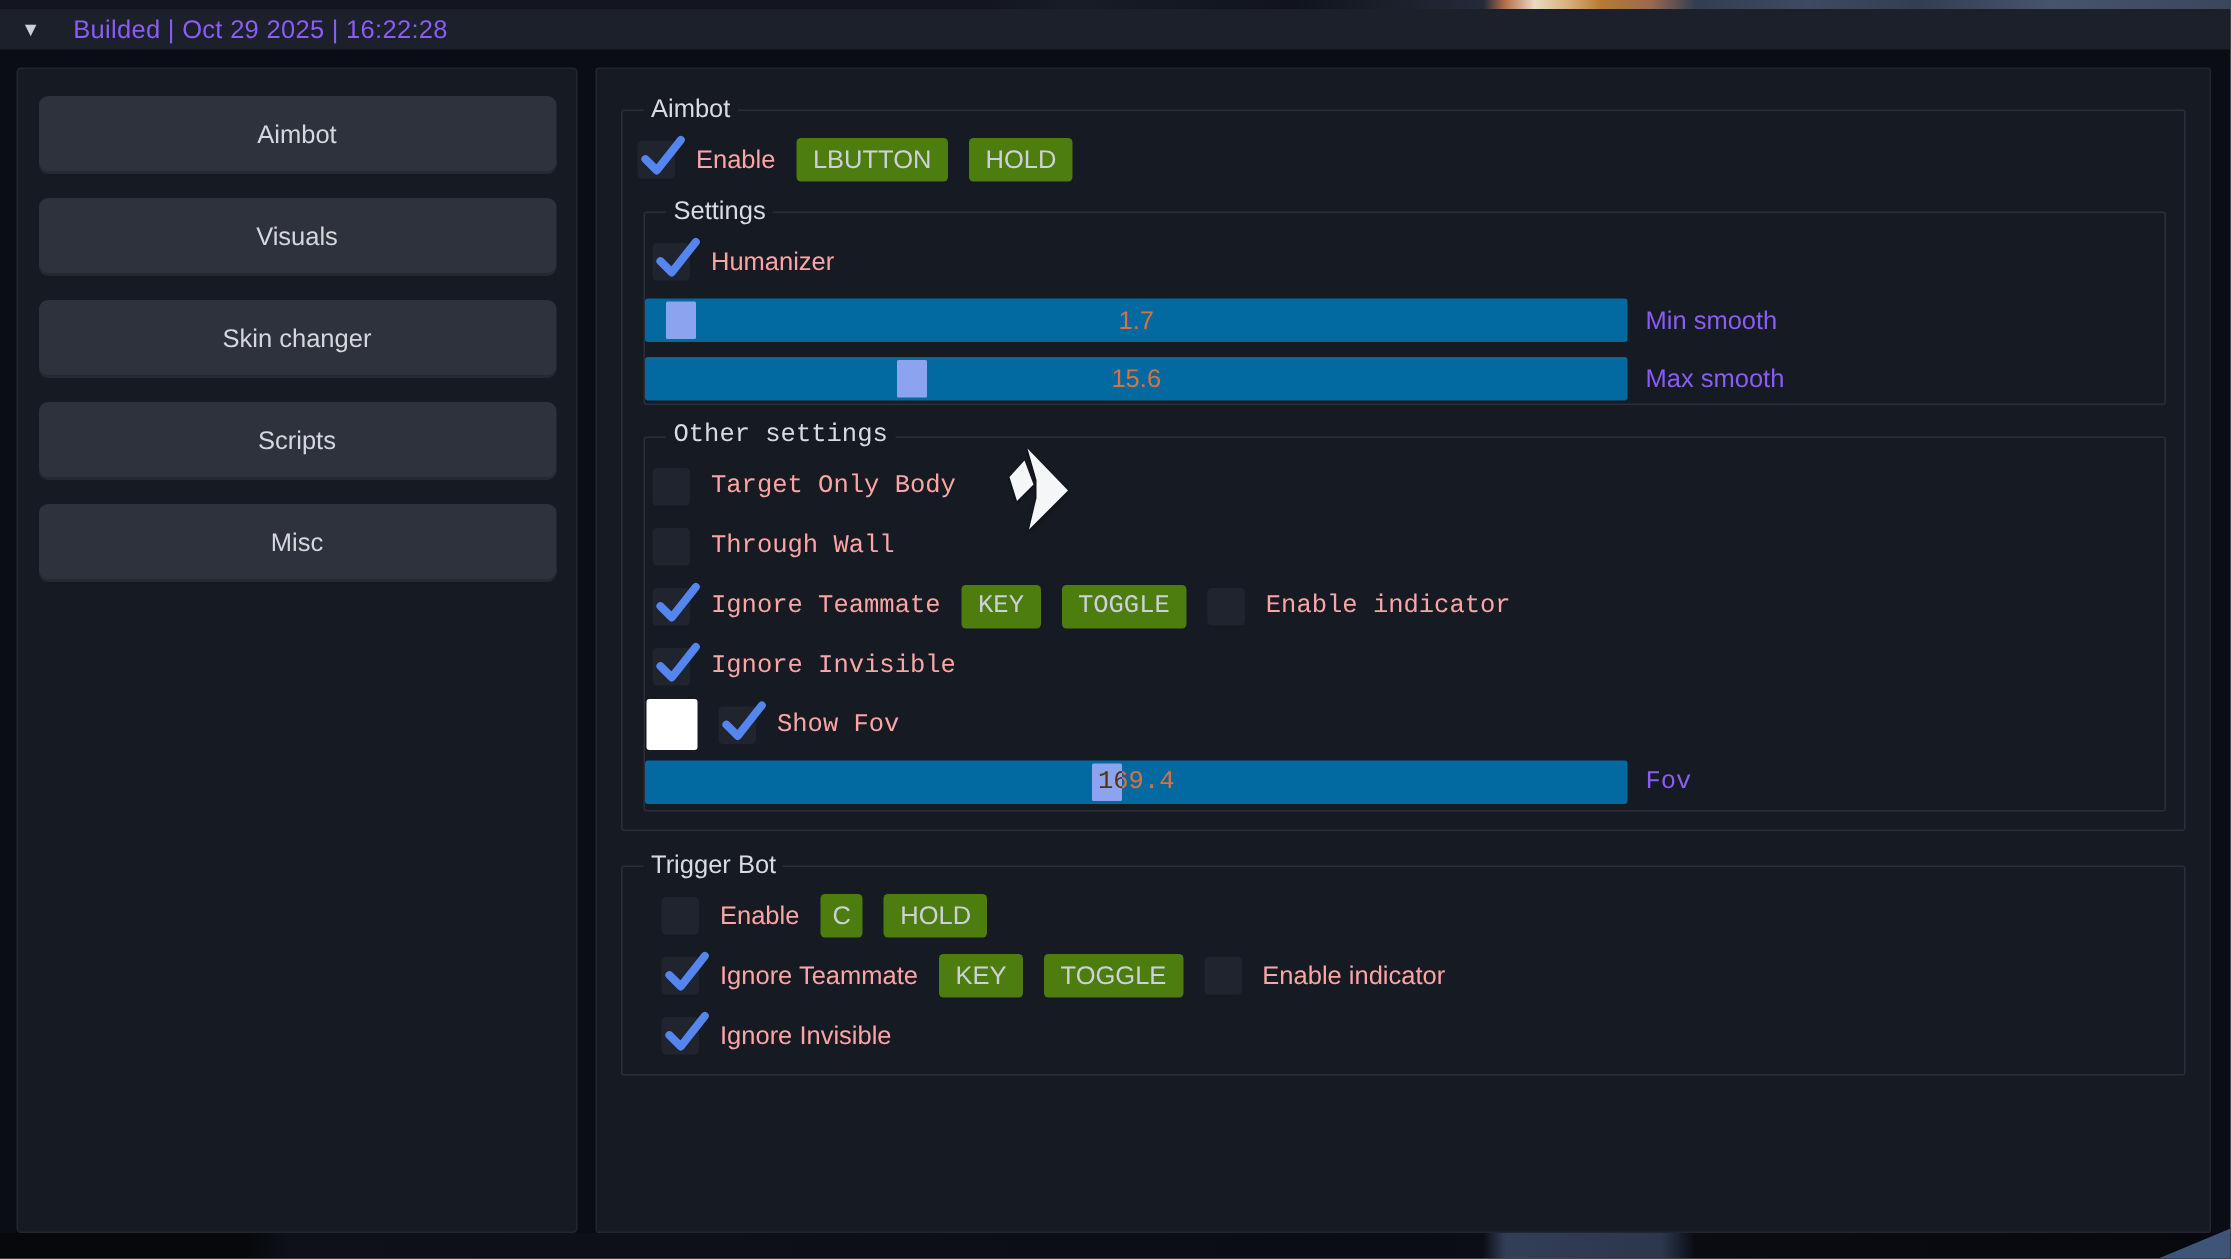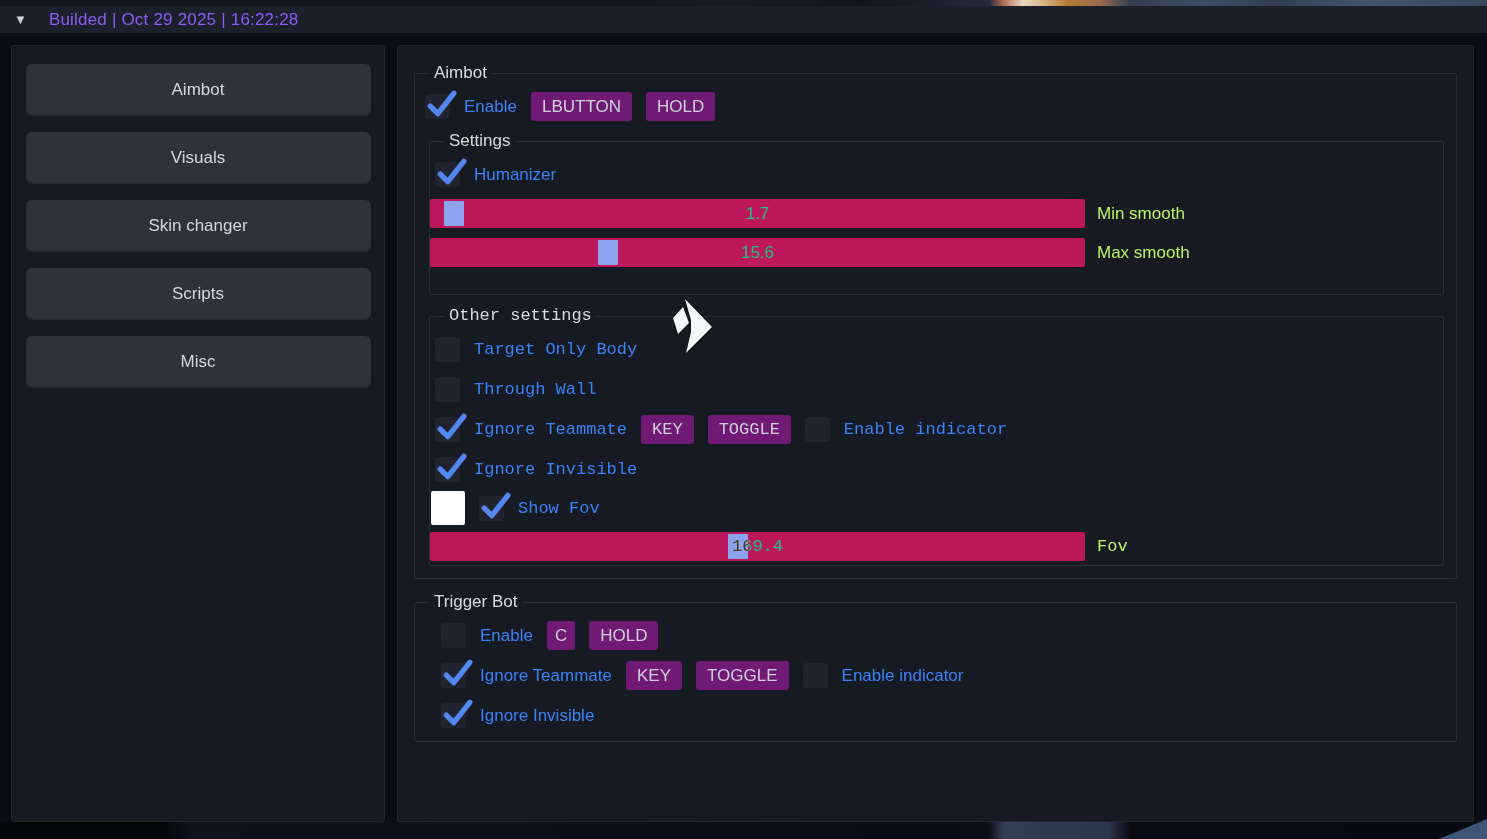--- a/index.html
+++ b/index.html
@@ -59,69 +59,69 @@
     padding:0 16px;
   }
 
   
   .fs { position:relative; border:1px solid #2a2e3a; border-radius:2px; }
   .fs-legend {
     position:absolute; top:-12px; left:14px; padding:0 5px; background:#161a23;
     color:#d9dbe0; line-height:22px; white-space:nowrap;
   }
   .fs-aimbot  { margin-top:27px; padding:18px 12px 12px 10px; }
-  .fs-settings{ margin:20px 0 0 4px; padding:19px 10px 27px 0; }
+  .fs-settings{ margin:20px 0 0 4px; padding:19px 10px 2px 0; }
   .fs-other   { margin:21px 0 0 4px; padding:19px 10px 4px 0;font-family:Liberation Mono, monospace; }
   .fs-trigger { margin-top:23px; padding:18px 12px 12px 26px; }
 
   
   .row { display:flex; align-items:center; gap:14px; min-height:27px; }
   .row.indent { margin-left:5px; }
   .mt12 { margin-top:12px; } .mt13 { margin-top:13px; } .mt11 { margin-top:11px; }
   .mt8 { margin-top:8px; } .mt7 { margin-top:7px; } .mt10 { margin-top:10px; }
-  .row-label { color:#3b82f6; white-space:nowrap; }
+  .row-label { color:#fca5a5; white-space:nowrap; }
 
   
   .checkbox {
     position:relative; width:25px; height:25px; flex:none;
     background:#20242f; border-radius:3px; cursor:default;
   }
   .checkbox .check {
     position:absolute; left:1px; top:-5px; width:30px; height:30px;
     display:none; overflow:visible;
   }
   .checkbox[data-checked="true"] .check { display:block; }
   .check polyline {
     fill:none; stroke:#5585ee; stroke-width:5;
     stroke-linecap:round; stroke-linejoin:round;
   }
 
   
   .keybtn {
-    height:29px; padding:0 11px; background:#701a75; border-radius:3px;
+    height:29px; padding:0 11px; background:#4d7c0f; border-radius:3px;
     display:flex; align-items:center; justify-content:center;
     color:#ced1d8; white-space:nowrap; cursor:default;
   }
   .keybtn.narrow { padding:0 8px; }
 
   
   .slider-row { display:flex; align-items:center; gap:12px; }
   .slider {
-    position:relative; width:655px; height:29px; background:#be185d;
+    position:relative; width:655px; height:29px; background:#0369a1;
     border-radius:2px; flex:none; cursor:default;
   }
   .slider-handle {
     position:absolute; top:2px; bottom:2px; width:20px;
     background:#8ca4ef; border-radius:1px;
   }
   .slider-value {
     position:absolute; inset:0; display:flex; align-items:center;
     justify-content:center; color:#d9dce2; mix-blend-mode:difference;
   }
-  .slider-label { color:#bef264; white-space:nowrap; }
+  .slider-label { color:#8b5cf6; white-space:nowrap; }
 
   
   .swatch { width:34px; height:34px; border-radius:2px; flex:none; cursor:default; }
 
   
   .cursor { position:absolute; left:671px; top:296px; width:44px; height:58px;
     filter:drop-shadow(0 1px 1px rgba(0,0,0,.6)); pointer-events:none; }
 </style>
 </head>
 <body>

